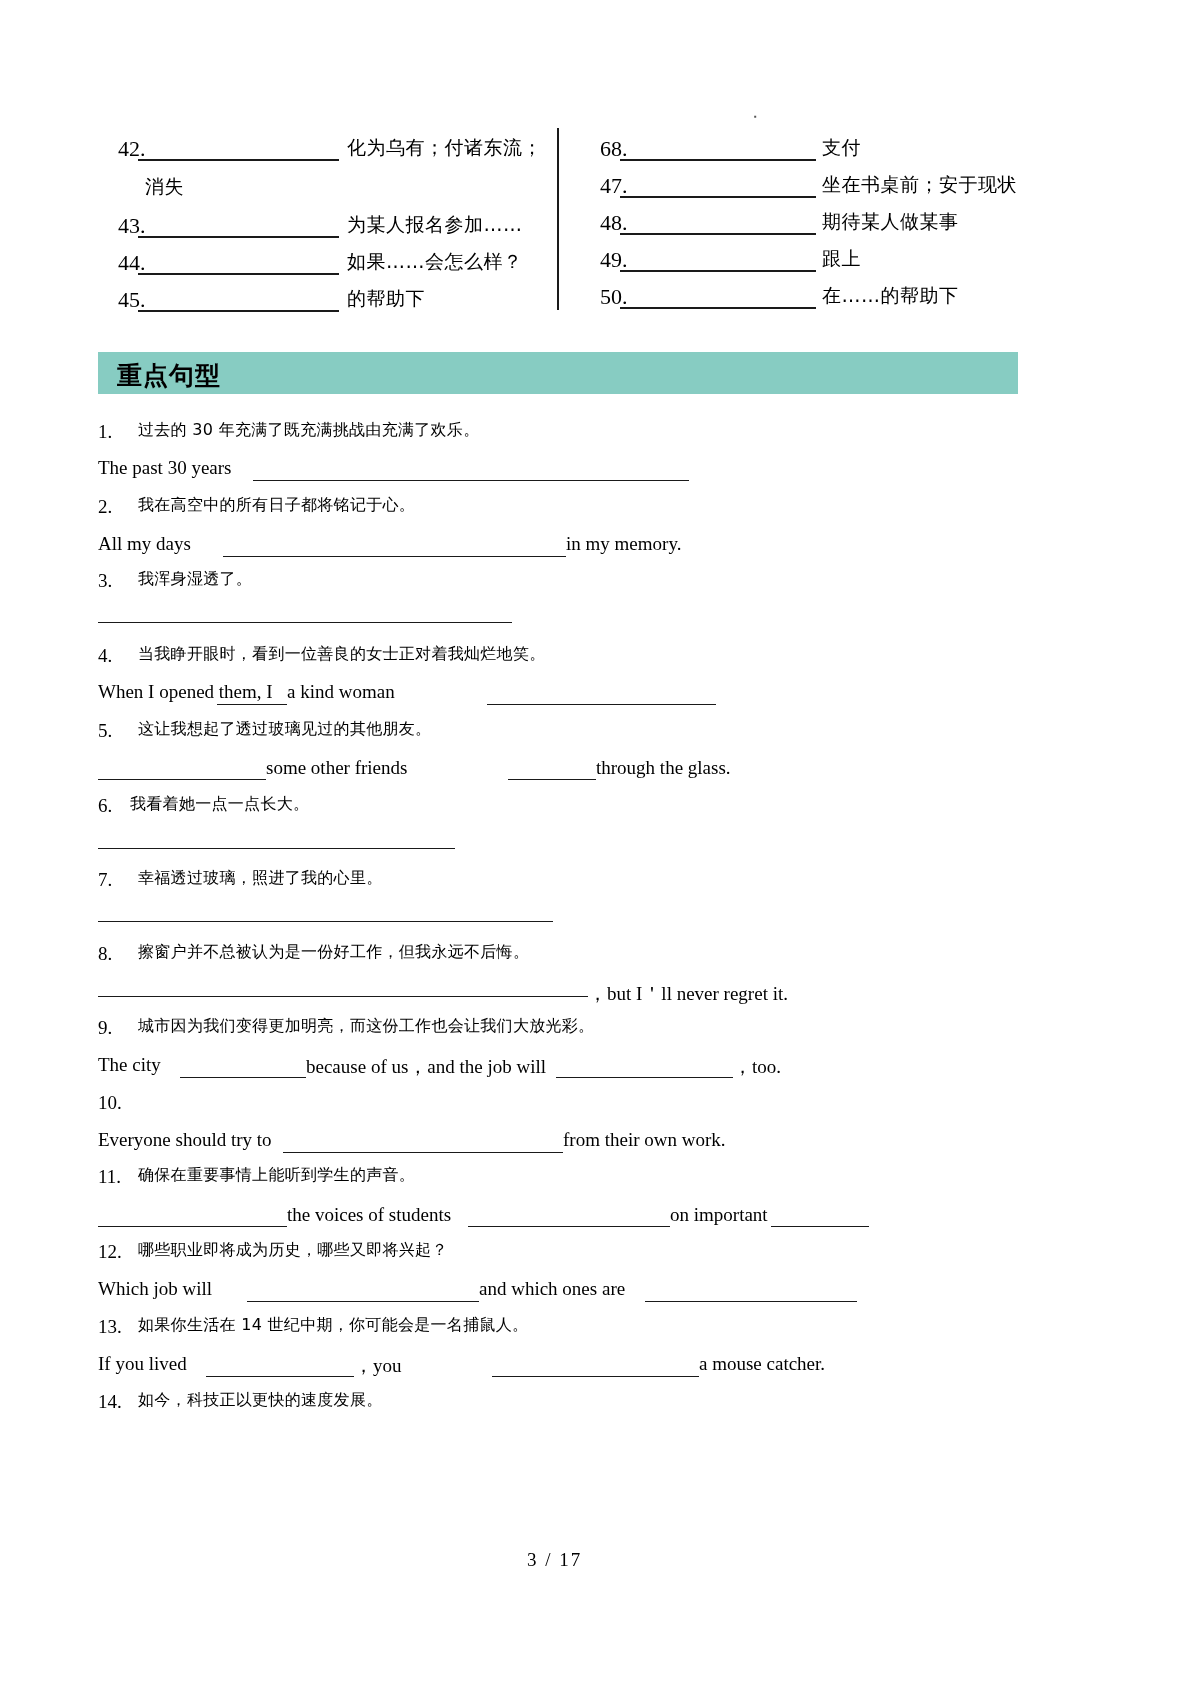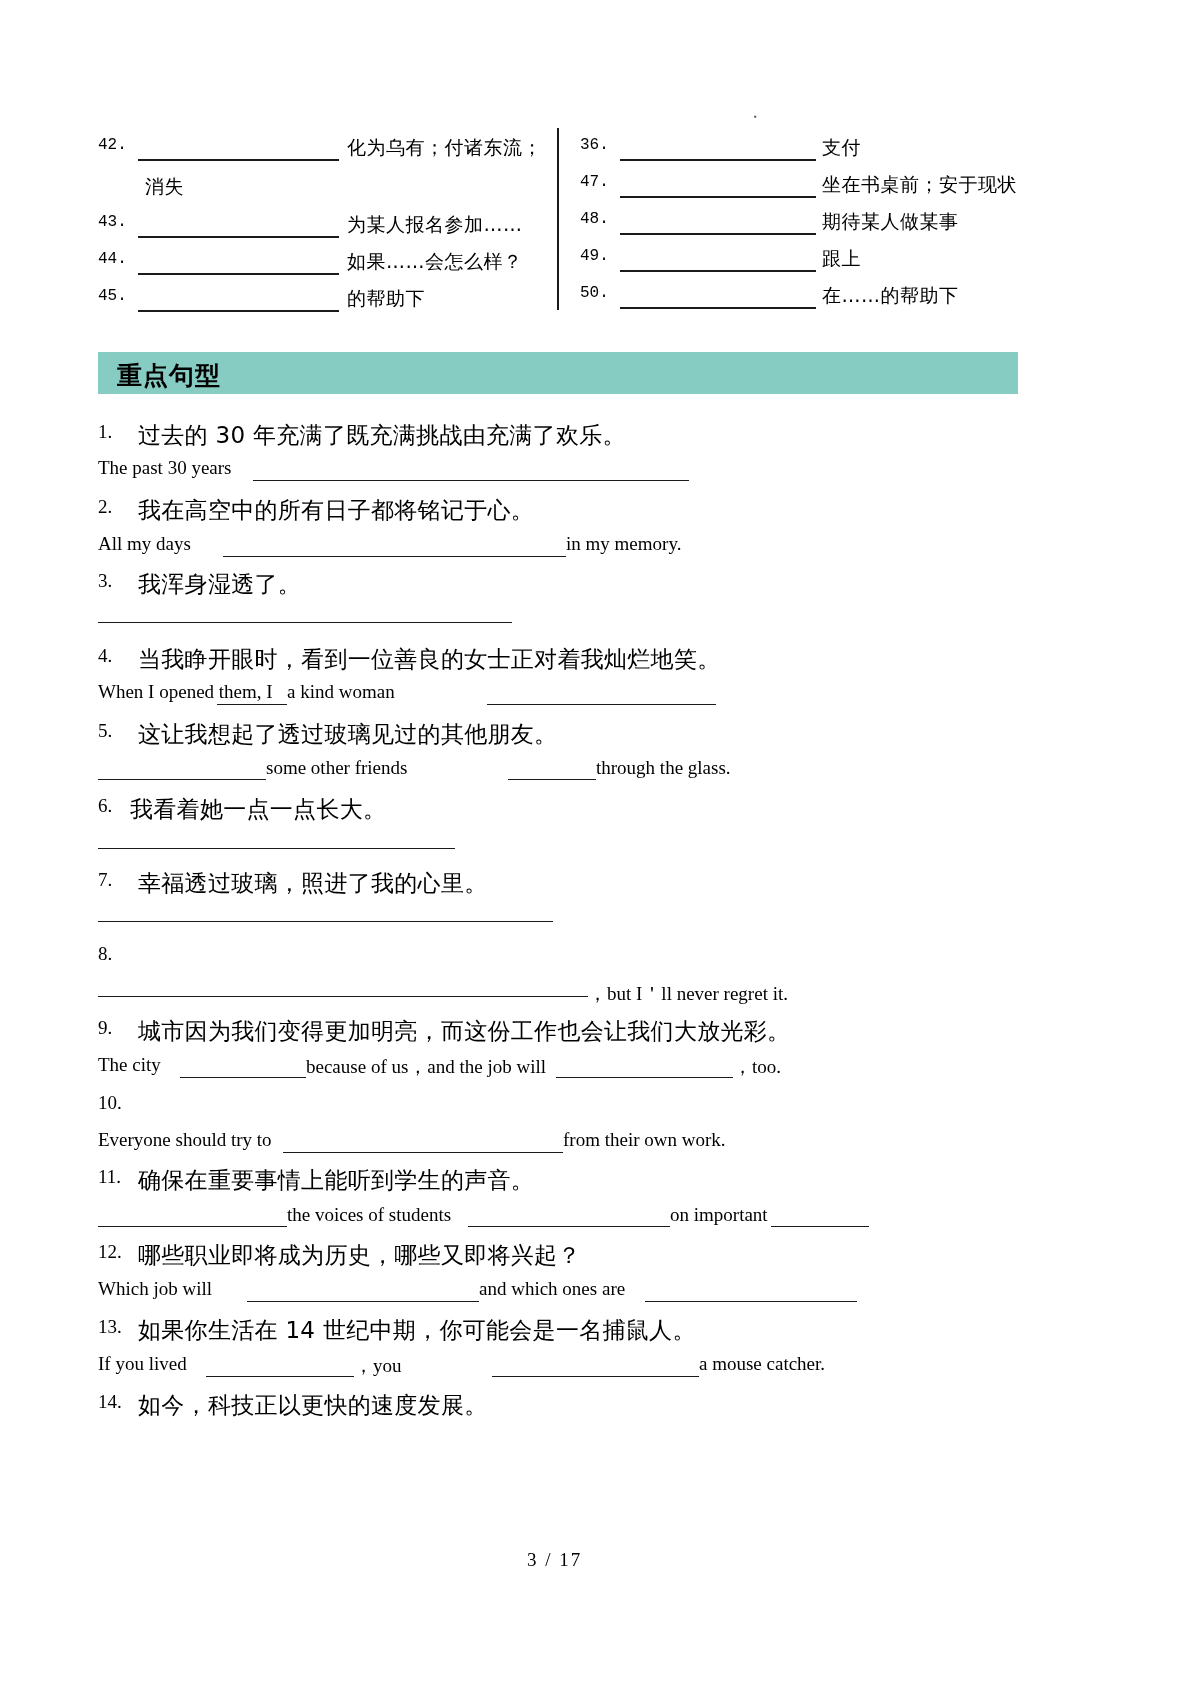--- a/index.html
+++ b/index.html
@@ -77,22 +77,23 @@
     letter-spacing: 2px;
     color: #cae2dc;
     white-space: nowrap;
   }
 
   
   .abs { position: absolute; white-space: nowrap; z-index: 2; }
 
   
   .vocab-num {
-    font-size: 16px;
-    font-family: Liberation Mono, monospace;
+    font-size: 22px;
+    font-family: Liberation Serif, serif;
+    margin-left: 20px;
   }
   .vocab-blank {
     position: absolute;
     border-bottom: 2px solid #1a1a1a;
     height: 0;
     z-index: 2;
   }
   .vocab-cn {
     font-size: 19px;
     font-family: "DejaVu Sans", "Liberation Sans", sans-serif;
@@ -120,21 +121,21 @@
     letter-spacing: 1px;
     z-index: 3;
   }
 
   
   .s-num {
     font-size: 19px;
     font-family: "Liberation Serif", serif;
   }
   .s-cn {
-    font-size: 23px;
+    font-size: 16px;
     font-family: "DejaVu Sans", "Liberation Sans", sans-serif;
     letter-spacing: 0.3px;
   }
   .s-en {
     font-size: 19px;
     font-family: "Liberation Serif", serif;
   }
   .s-blank {
     position: absolute;
     border-bottom: 1.6px solid #1a1a1a;
@@ -176,21 +177,21 @@
   <div class="abs vocab-cn" style="left:347px; top:212px;">为某人报名参加……</div>
 
   <div class="abs vocab-num" style="left:98px; top:250px;">44.</div>
   <div class="vocab-blank" style="left:138px; top:273px; width:201px;"></div>
   <div class="abs vocab-cn" style="left:347px; top:249px;">如果……会怎么样？</div>
 
   <div class="abs vocab-num" style="left:98px; top:287px;">45.</div>
   <div class="vocab-blank" style="left:138px; top:310px; width:201px;"></div>
   <div class="abs vocab-cn" style="left:347px; top:286px;">的帮助下</div>
 
-  <div class="abs vocab-num" style="left:580px; top:136px;">36.</div>
+  <div class="abs vocab-num" style="left:580px; top:136px;">68.</div>
   <div class="vocab-blank" style="left:620px; top:159px; width:196px;"></div>
   <div class="abs vocab-cn" style="left:822px; top:135px;text-align:center;">支付</div>
 
   <div class="abs vocab-num" style="left:580px; top:173px;">47.</div>
   <div class="vocab-blank" style="left:620px; top:196px; width:196px;"></div>
   <div class="abs vocab-cn" style="left:822px; top:172px;">坐在书桌前；安于现状</div>
 
   <div class="abs vocab-num" style="left:580px; top:210px;">48.</div>
   <div class="vocab-blank" style="left:620px; top:233px; width:196px;"></div>
   <div class="abs vocab-cn" style="left:822px; top:209px;">期待某人做某事</div>
@@ -237,20 +238,21 @@
 
   <div class="abs s-num" style="left:98px; top:795px;">6.</div>
   <div class="abs s-cn" style="left:130px; top:794px;">我看着她一点一点长大。</div>
   <div class="s-blank" style="left:98px; top:848px; width:357px;"></div>
 
   <div class="abs s-num" style="left:98px; top:869px;">7.</div>
   <div class="abs s-cn" style="left:138px; top:868px;">幸福透过玻璃，照进了我的心里。</div>
   <div class="s-blank" style="left:98px; top:921px; width:455px;"></div>
 
   <div class="abs s-num" style="left:98px; top:943px;">8.</div>
+  <div class="abs s-cn" style="left:138px; top:942px;">擦窗户并不总被认为是一份好工作，但我永远不后悔。</div>
   <div class="s-blank" style="left:98px; top:996px; width:490px;"></div>
   <div class="abs s-en" style="left:588px; top:981px;">，but I＇ll never regret it.</div>
 
   <div class="abs s-num" style="left:98px; top:1017px;">9.</div>
   <div class="abs s-cn" style="left:138px; top:1016px;">城市因为我们变得更加明亮，而这份工作也会让我们大放光彩。</div>
   <div class="abs s-en" style="left:98px; top:1054px;">The city</div>
   <div class="s-blank" style="left:180px; top:1077px; width:126px;"></div>
   <div class="abs s-en" style="left:306px; top:1054px;">because of us，and the job will</div>
   <div class="s-blank" style="left:556px; top:1077px; width:177px;"></div>
   <div class="abs s-en" style="left:733px; top:1054px;">，too.</div>

